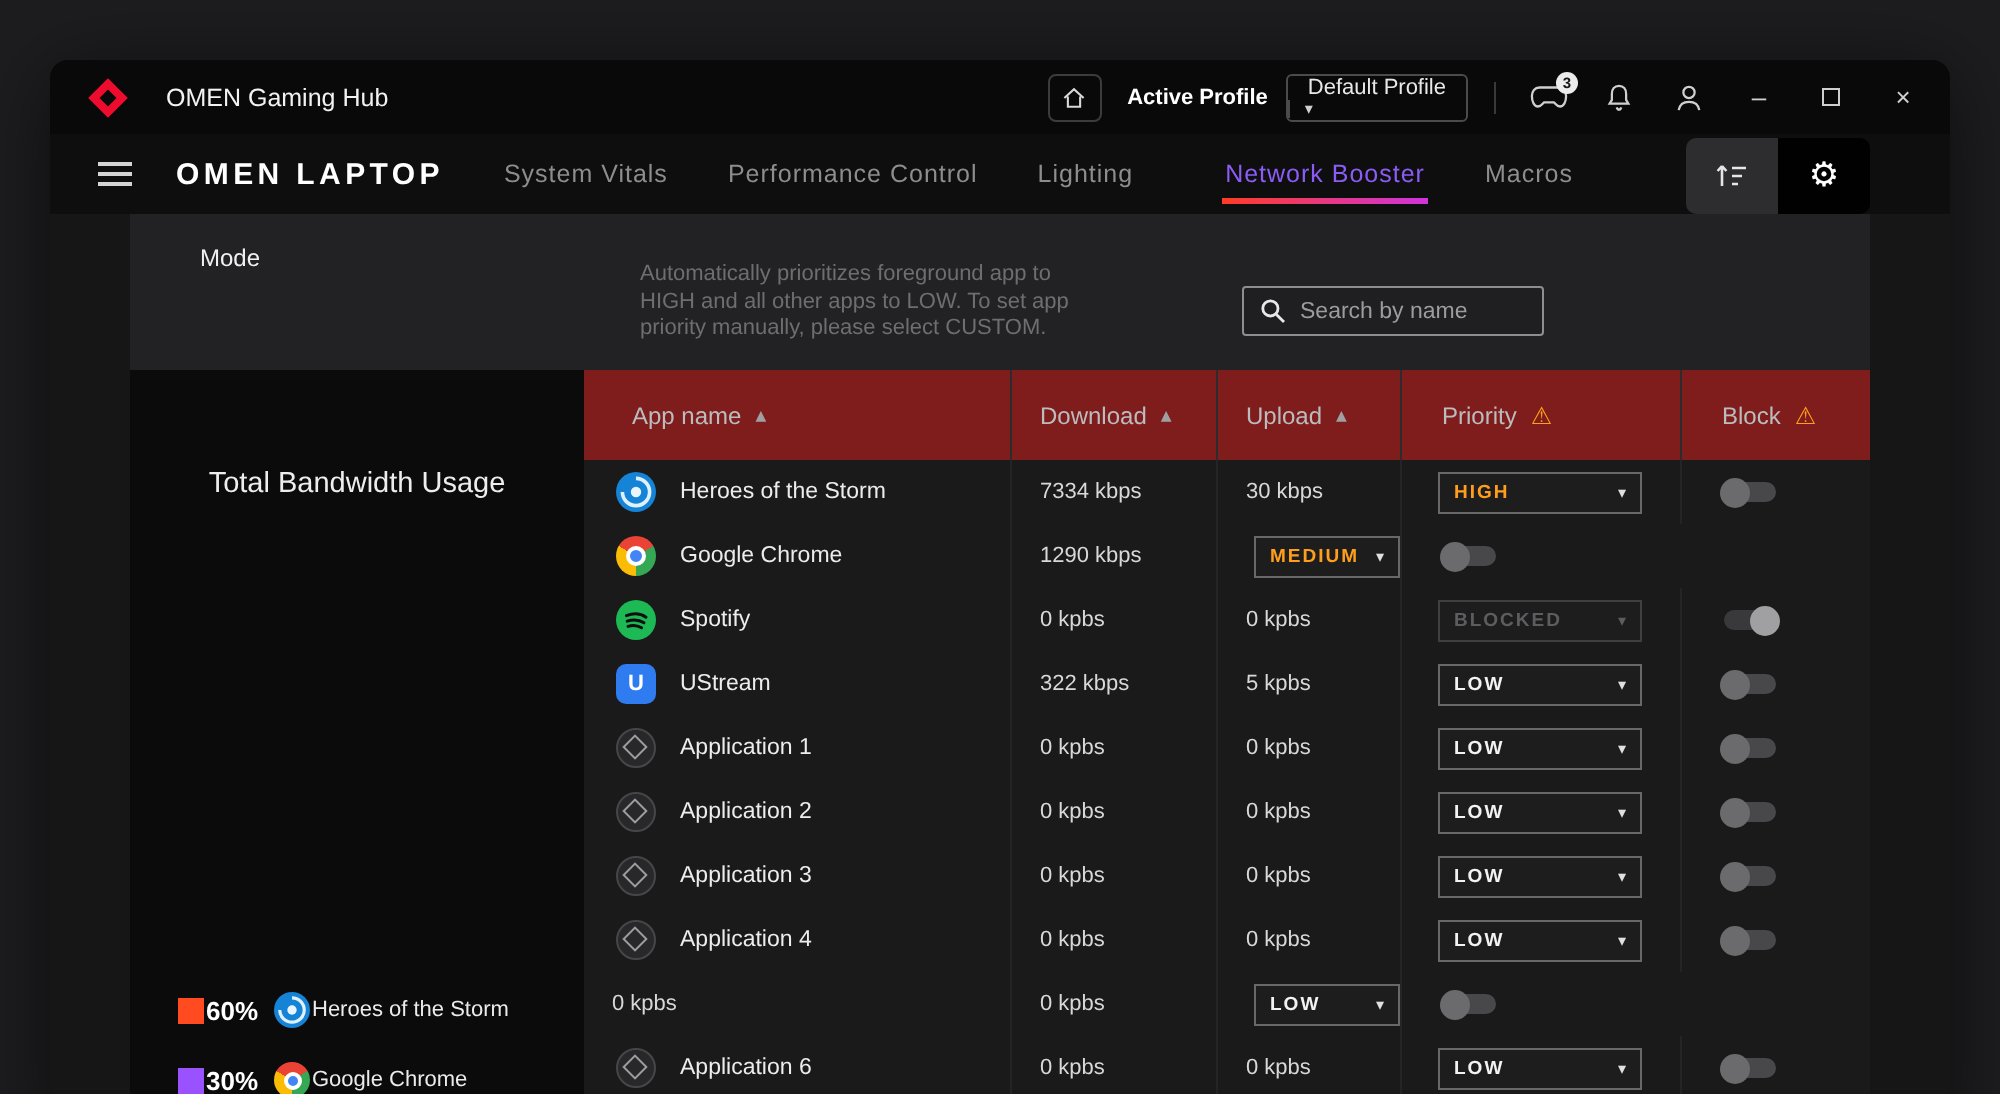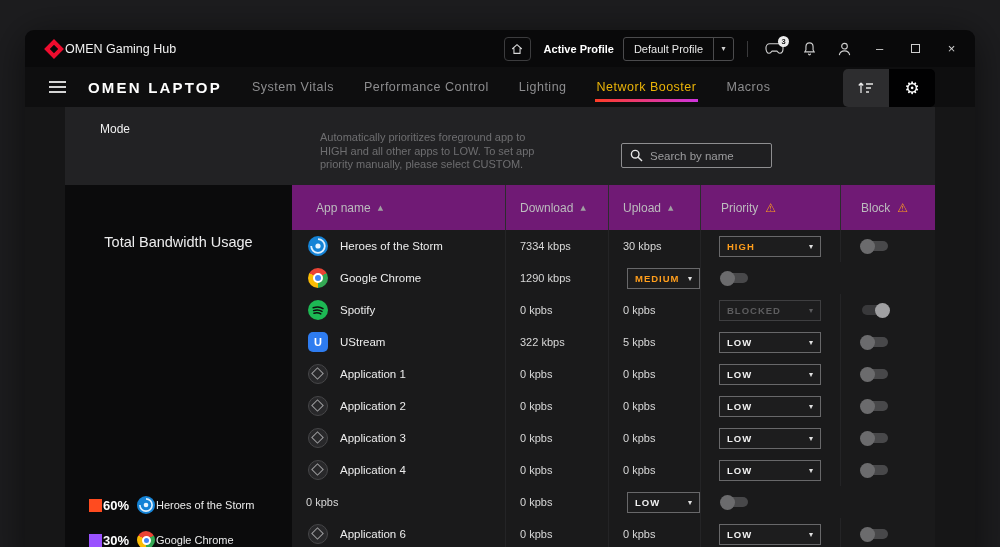--- a/index.html
+++ b/index.html
@@ -5,43 +5,43 @@
   *{margin:0;padding:0;box-sizing:border-box;}
   html,body{width:1000px;height:547px;overflow:hidden;}
   body{background:#1d1d1f;font-family:"Liberation Sans",sans-serif;position:relative;}
   .glyph{font-family:"DejaVu Sans",sans-serif;}
 
   .window{position:absolute;left:25px;top:30px;width:950px;height:540px;background:#161617;
     border-radius:9px 9px 0 0;overflow:hidden;box-shadow:0 6px 40px rgba(0,0,0,.55);}
 
   
   .titlebar{height:37px;background:#09090a;display:flex;align-items:center;justify-content:space-between;padding:0 10px 0 22px;}
-  .tb-left{display:flex;align-items:center;gap:4px;}
+  .tb-left{display:flex;align-items:center;gap:22px;}
   .omen-logo{width:14px;height:14px;border:4px solid #ee0c2e;transform:rotate(45deg);display:inline-block;}
   .app-title{color:#f2f2f2;font-size:12.5px;}
   .tb-right{display:flex;align-items:center;gap:9px;}
   .home-btn{width:27px;height:24px;background:none;border:1px solid #3c3c3e;border-radius:4px;display:flex;align-items:center;justify-content:center;cursor:pointer;}
   .ap-label{color:#fff;font-size:11px;font-weight:bold;margin-left:4px;}
-  .profile-select{height:24px;border:1px solid #4b4b4d;border-radius:3px;display:flex;align-items:center;cursor:pointer;}
+  .profile-select{height:24px;border:1px solid #4b4b4d;border-radius:3px;display:flex;align-items:center;cursor:pointer;flex-direction:column;}
   .ps-value{padding:0 10px;font-size:11px;color:#e8e8e8;}
   .ps-chev{width:20px;align-self:stretch;border-left:1px solid #4b4b4d;display:flex;align-items:center;justify-content:center;font-size:8px;color:#d0d0d0;}
   .tb-divider{width:1px;height:16px;background:#3a3a3c;margin:0 4px;}
   .tb-icon-btn{background:none;border:none;width:26px;height:26px;display:flex;align-items:center;justify-content:center;cursor:pointer;position:relative;}
   .badge{position:absolute;top:0;right:-2px;width:11px;height:11px;border-radius:50%;background:#ececec;color:#151515;font-size:7.5px;font-weight:bold;display:flex;align-items:center;justify-content:center;}
   .win-btn{background:none;border:none;width:27px;height:26px;color:#cfcfcf;font-size:13px;display:flex;align-items:center;justify-content:center;cursor:pointer;}
   .max-box{width:9px;height:9px;border:1px solid #cfcfcf;display:inline-block;}
 
   
   .navbar{height:40px;background:#0e0e0f;display:flex;align-items:center;padding-left:24px;position:relative;}
   .hamburger{display:flex;flex-direction:column;gap:3.5px;width:17px;cursor:pointer;}
   .hamburger span{height:1.6px;background:#d4d4d4;}
   .brand{color:#fff;font-size:15px;font-weight:bold;letter-spacing:2.2px;margin:0 28px 0 22px;}
   .tabs{display:flex;gap:26px;align-items:stretch;height:100%;}
   .tab{display:flex;align-items:center;color:#8d8d8f;font-size:12.5px;letter-spacing:.5px;position:relative;cursor:pointer;padding:0 2px;}
-  .tab.active{color:#eab308;}
+  .tab.active{color:#8b5cf6;margin-left:16px;}
   .tab.active::after{content:"";position:absolute;left:0;right:0;bottom:5px;height:3px;background:linear-gradient(90deg,#ff3c26,#cf34dd);}
   .nav-actions{position:absolute;right:40px;top:2px;display:flex;height:38px;}
   .nav-btn{width:46px;border:none;display:flex;align-items:center;justify-content:center;cursor:pointer;}
   .nav-btn.sort{background:#2d2d2f;border-radius:5px 0 0 5px;}
   .nav-btn.gear{background:#010102;border-radius:0 5px 5px 0;}
   .gear-glyph{color:#fff;font-size:17px;}
 
   
   .mode-panel{margin:0 40px;height:78px;background:#222224;position:relative;padding:15px 0 0 35px;}
   .mode-label{color:#f0f0f0;font-size:12px;}
@@ -64,21 +64,21 @@
   .gauge-unit{color:#e8e8e8;font-size:13.5px;margin-top:3px;}
   .legend{position:absolute;left:24px;top:311px;display:flex;flex-direction:column;gap:17px;}
   .legend-item{display:flex;align-items:center;gap:1px;}
   .legend-swatch{width:13px;height:13px;flex:0 0 13px;}
   .legend-pct{color:#fff;font-size:13px;font-weight:bold;width:33px;}
   .legend-app{color:#ebebeb;font-size:11px;}
   .legend .app-icon{width:18px;height:18px;flex:0 0 18px;}
 
   
   .table-panel{flex:1;display:flex;flex-direction:column;background:#1a1a1b;overflow:hidden;}
-  .thead{height:45px;background:#701a75;display:grid;grid-template-columns:213px 103px 92px 140px 1fr;}
+  .thead{height:45px;background:#7f1d1d;display:grid;grid-template-columns:213px 103px 92px 140px 1fr;}
   .th{display:flex;align-items:center;gap:7px;color:#bcbcbe;font-size:12px;padding-left:14px;cursor:pointer;}
   .th:first-child{padding-left:24px;}
   .th:nth-child(4),.th:nth-child(5){padding-left:20px;}
   .th + .th{border-left:1px solid #2c2c2e;}
   .sort-arrow{font-size:7px;color:#a0a0a2;}
   .warn-icon{font-size:12px;color:#ff9e1c;}
   .tbody{flex:1;}
   .tr{display:grid;grid-template-columns:213px 103px 92px 140px 1fr;height:32px;}
   .td{display:flex;align-items:center;}
   .td + .td{border-left:1px solid #242426;}

